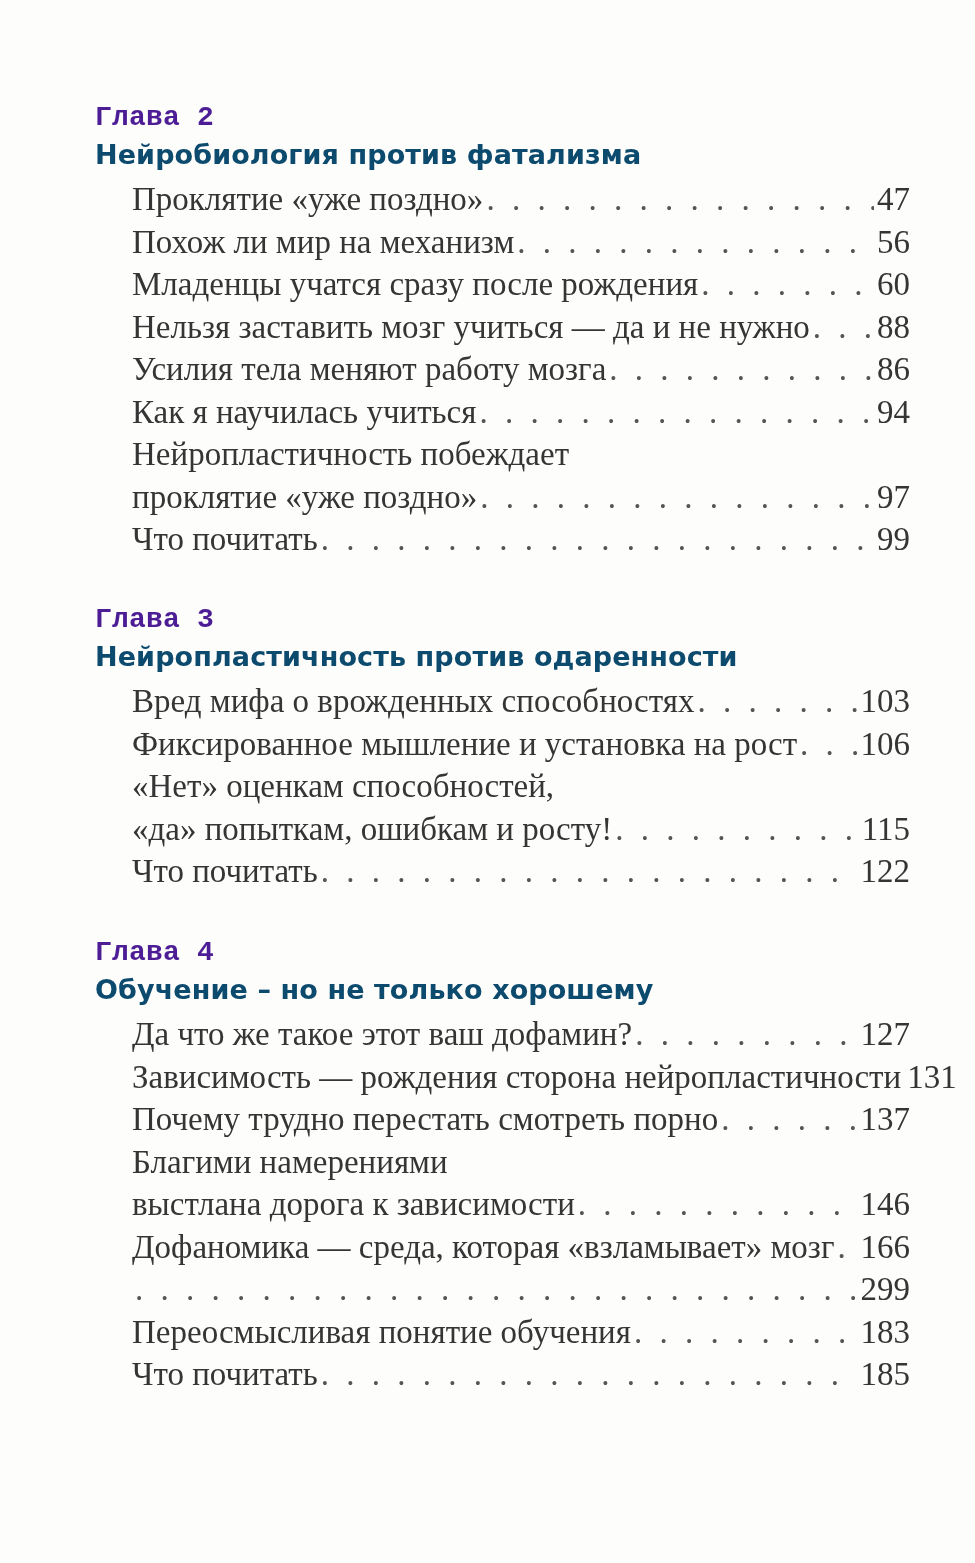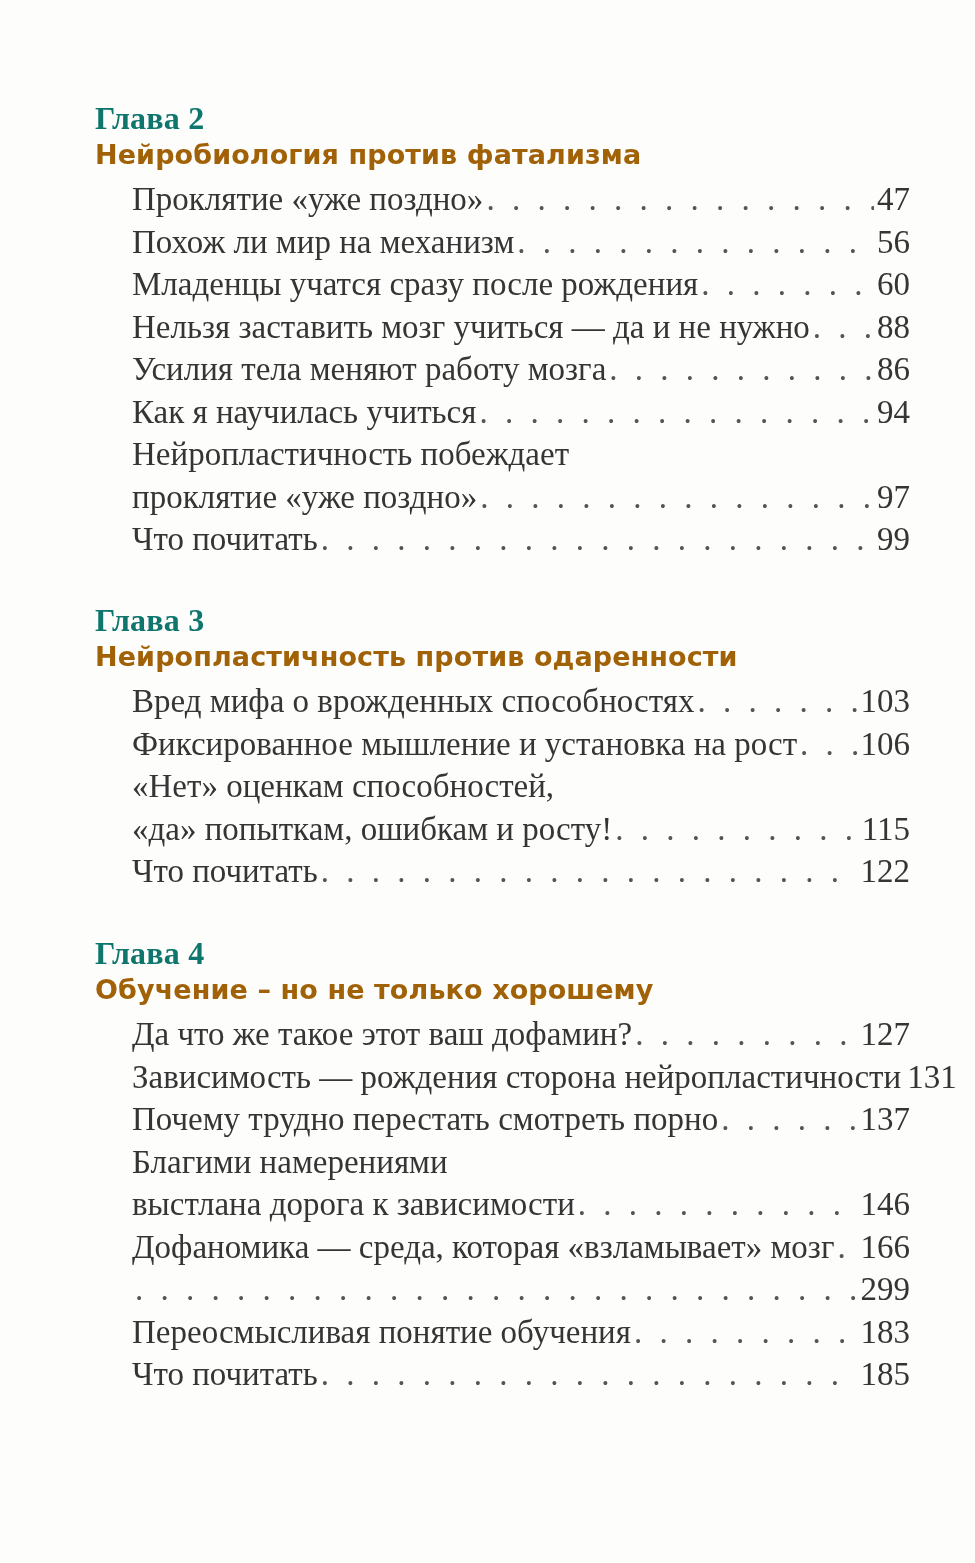--- a/index.html
+++ b/index.html
@@ -6,32 +6,32 @@
   body {
     width: 975px; height: 1563px;
     background: #fdfdfc;
     position: relative;
     overflow: hidden;
     color: #2b2b2b;
   }
   .page { position: absolute; left: 0; top: 0; width: 975px; height: 1563px; }
   .chapter { position: absolute; left: 95px; width: 815px; }
   .ch-label {
-    font-family: Liberation Serif, serif;
+    font-family: Liberation Mono, monospace;
     font-weight: bold;
-    font-size: 32px;
-    color: #0f766e;
+    font-size: 28px;
+    color: #4c1d95;
     line-height: 36px;
     letter-spacing: 0.2px;
   }
   .ch-title {
     font-family: "DejaVu Sans", sans-serif;
     font-weight: bold;
     font-size: 27px;
-    color: #a16207;
+    color: #0c4a6e;
     line-height: 38px;
     letter-spacing: 0.1px;
   }
   .entries { margin-left: 37px; }
   .entry {
     font-family: "Liberation Serif", serif;
     font-size: 33px;
     line-height: 42.5px;
     color: #353535;
     display: flex;

